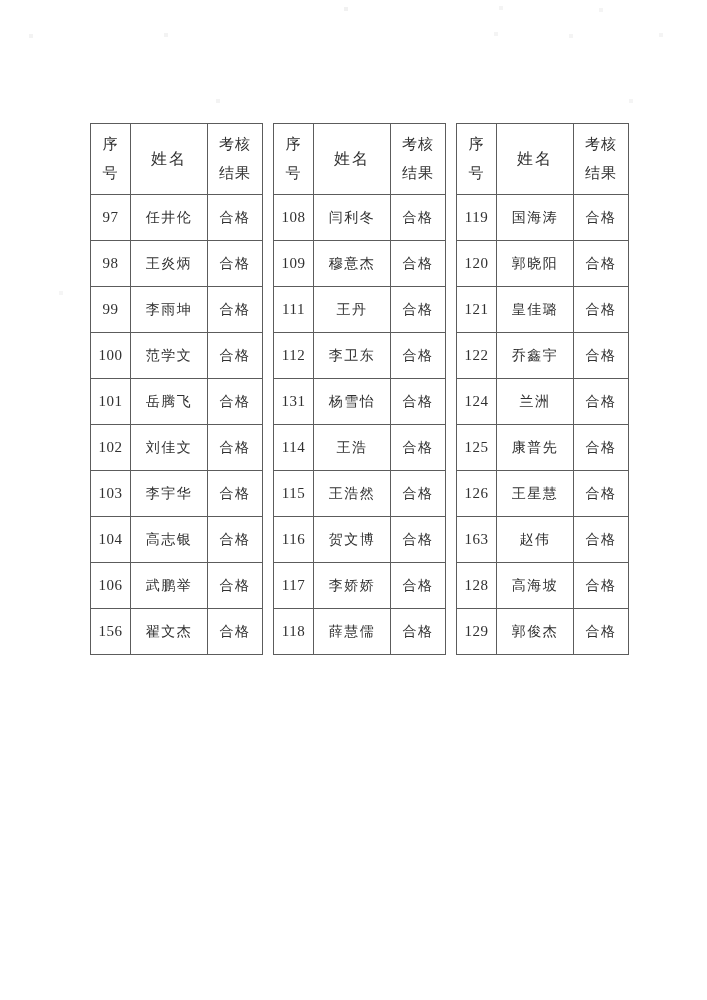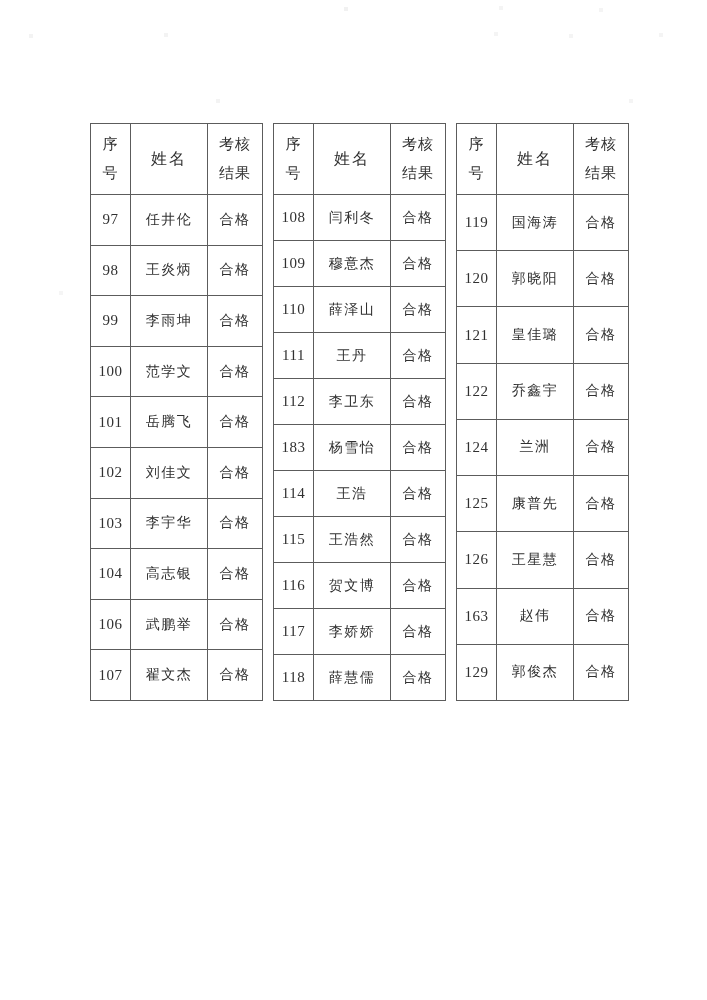--- a/index.html
+++ b/index.html
@@ -175,21 +175,21 @@
   </tr>
 
 
   <tr>
     <td class="cell-no">106</td>
     <td class="cell-name">武鹏举</td>
     <td class="cell-result">合格</td>
   </tr>
 
   <tr>
-    <td class="cell-no">107</td>
+    <td class="cell-no">156</td>
     <td class="cell-name">翟文杰</td>
     <td class="cell-result">合格</td>
   </tr>
 </tbody>
     </table>
 
     <table class="roster">
       <colgroup>
           <col class="c-no">
           <col class="c-name">
@@ -220,40 +220,35 @@
     <td class="cell-name">闫利冬</td>
     <td class="cell-result">合格</td>
   </tr>
 
   <tr>
     <td class="cell-no">109</td>
     <td class="cell-name">穆意杰</td>
     <td class="cell-result">合格</td>
   </tr>
 
-  <tr>
-    <td class="cell-no">110</td>
-    <td class="cell-name">薛泽山</td>
-    <td class="cell-result">合格</td>
-  </tr>
 
   <tr>
     <td class="cell-no">111</td>
     <td class="cell-name">王丹</td>
     <td class="cell-result">合格</td>
   </tr>
 
   <tr>
     <td class="cell-no">112</td>
     <td class="cell-name">李卫东</td>
     <td class="cell-result">合格</td>
   </tr>
 
   <tr>
-    <td class="cell-no">183</td>
+    <td class="cell-no">131</td>
     <td class="cell-name">杨雪怡</td>
     <td class="cell-result">合格</td>
   </tr>
 
   <tr>
     <td class="cell-no">114</td>
     <td class="cell-name">王浩</td>
     <td class="cell-result">合格</td>
   </tr>
 
@@ -351,20 +346,25 @@
     <td class="cell-name">王星慧</td>
     <td class="cell-result">合格</td>
   </tr>
 
   <tr>
     <td class="cell-no">163</td>
     <td class="cell-name">赵伟</td>
     <td class="cell-result">合格</td>
   </tr>
 
+  <tr>
+    <td class="cell-no">128</td>
+    <td class="cell-name">高海坡</td>
+    <td class="cell-result">合格</td>
+  </tr>
 
   <tr>
     <td class="cell-no">129</td>
     <td class="cell-name">郭俊杰</td>
     <td class="cell-result">合格</td>
   </tr>
 </tbody>
     </table>
 
   </div>

